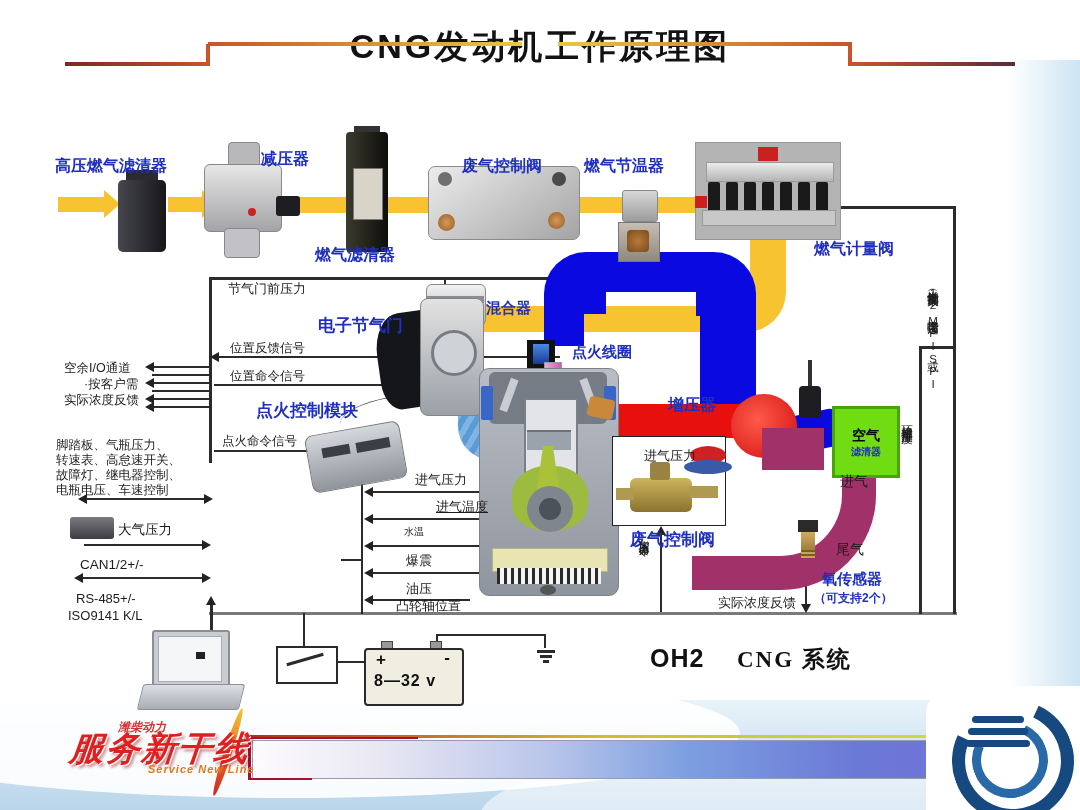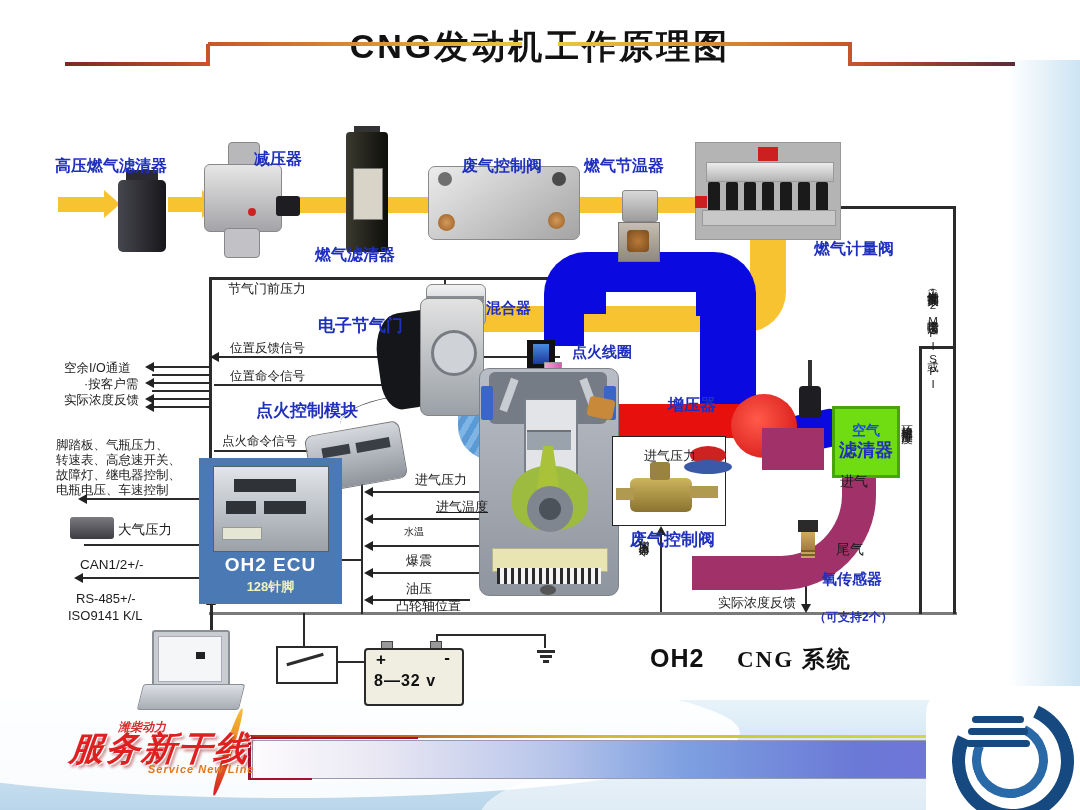--- a/index.html
+++ b/index.html
@@ -202,42 +202,32 @@
   <div class="photo" style="left:527px;top:486px;width:46px;height:46px;background:#7f8690;border-radius:50%;"></div>
   <div class="photo" style="left:539px;top:498px;width:22px;height:22px;background:#4c525a;border-radius:50%;"></div>
   <div class="photo" style="left:492px;top:548px;width:114px;height:22px;background:#e9e5b2;border:1px solid #b8b48a;"></div>
   <div class="photo" style="left:497px;top:568px;width:104px;height:16px;background:repeating-linear-gradient(90deg,#2a2a2a 0 3px,#f4f4f4 3px 7px);"></div>
   <div class="photo" style="left:540px;top:585px;width:16px;height:10px;background:#555;border-radius:50%;"></div>
 
   <div class="photo" style="left:308px;top:428px;width:94px;height:56px;background:linear-gradient(#d4d7dc,#8f949c);border:1px solid #777;border-radius:8px;transform:rotate(-10deg);"></div>
   <div class="photo" style="left:322px;top:446px;width:28px;height:10px;background:#3a3f46;transform:rotate(-10deg);"></div>
   <div class="photo" style="left:356px;top:440px;width:34px;height:10px;background:#3a3f46;transform:rotate(-10deg);"></div>
 
-  <div class="abs" style="left:199px;top:458px;width:143px;height:146px;background:#4a79b4;">
-    <div class="abs" style="left:14px;top:8px;width:114px;height:84px;background:linear-gradient(#e2e5e9,#9aa1a8);border:1px solid #5a5f66;">
-      <div class="abs" style="left:20px;top:12px;width:62px;height:13px;background:#2f3338;"></div>
-      <div class="abs" style="left:12px;top:34px;width:30px;height:13px;background:#2f3338;"></div>
-      <div class="abs" style="left:50px;top:34px;width:42px;height:13px;background:#2f3338;"></div>
-      <div class="abs" style="left:8px;top:60px;width:38px;height:11px;background:#e6e6d4;border:1px solid #999;"></div>
-    </div>
-    <div class="abs" style="left:0;top:96px;width:143px;text-align:center;color:#fff;font-weight:900;font-size:19px;letter-spacing:1px;">OH2 ECU</div>
-    <div class="abs" style="left:0;top:120px;width:143px;text-align:center;color:#f2f2be;font-weight:bold;font-size:13px;">128针脚</div>
-  </div>
 
   <div class="photo" style="left:612px;top:436px;width:112px;height:88px;background:#fff;border:1.5px solid #222;"></div>
   <div class="photo" style="left:630px;top:478px;width:62px;height:34px;background:linear-gradient(#cdb45e,#8a7330);border-radius:6px;"></div>
   <div class="photo" style="left:616px;top:488px;width:18px;height:12px;background:#b09a50;"></div>
   <div class="photo" style="left:690px;top:486px;width:28px;height:12px;background:#b09a50;"></div>
   <div class="photo" style="left:650px;top:462px;width:20px;height:18px;background:#9a8340;border-radius:3px;"></div>
   <div class="photo" style="left:690px;top:446px;width:36px;height:18px;background:#cc2222;border-radius:50%;"></div>
   <div class="photo" style="left:684px;top:460px;width:48px;height:14px;background:#3a5aa8;border-radius:50%;"></div>
 
   <div class="abs" style="left:832px;top:406px;width:62px;height:66px;background:#70dd12;border:3px solid #49a30a;display:flex;flex-direction:column;align-items:center;justify-content:center;line-height:1.3;">
-    <span style="color:#1d4ed8;font-weight:bold;font-size:14px;">空气</span>
-    <span style="color:#1f2fbe;font-weight:bold;font-size:18px;">滤清器</span>
+    <span style="color:#000000;font-weight:bold;font-size:14px;">空气</span>
+    <span style="color:#1f2fbe;font-weight:bold;font-size:10px;">滤清器</span>
   </div>
 
   <div class="photo" style="left:808px;top:360px;width:4px;height:28px;background:#333;"></div>
   <div class="photo" style="left:799px;top:386px;width:22px;height:32px;background:#1d1d22;border-radius:4px;"></div>
 
   <div class="photo" style="left:798px;top:520px;width:20px;height:12px;background:#2a2a2a;"></div>
   <div class="photo" style="left:801px;top:532px;width:14px;height:26px;background:linear-gradient(#d2ab60,#8a6a30);"></div>
   <div class="photo" style="left:801px;top:550px;width:14px;height:8px;background:repeating-linear-gradient(#7a5c26 0 2px,#c9a25a 2px 4px);"></div>
 
   <div class="photo" style="left:152px;top:630px;width:74px;height:56px;background:#c9ccd1;border:2px solid #8a8f96;border-radius:3px;"></div>
@@ -249,33 +239,33 @@
   <div class="ln" style="left:286px;top:658px;width:38px;height:2.5px;transform:rotate(-16deg);"></div>
   <div class="photo" style="left:381px;top:641px;width:10px;height:9px;background:#999;border:1px solid #444;"></div>
   <div class="photo" style="left:430px;top:641px;width:10px;height:9px;background:#999;border:1px solid #444;"></div>
   <div class="abs" style="left:364px;top:648px;width:96px;height:54px;background:#efeee0;border:2px solid #2a2a2a;border-radius:4px;">
     <span style="position:absolute;left:10px;top:0px;font-weight:900;font-size:17px;color:#111;">+</span>
     <span style="position:absolute;right:12px;top:-2px;font-weight:900;font-size:17px;color:#111;">-</span>
     <span style="position:absolute;left:8px;top:22px;font-weight:900;font-size:16px;color:#111;letter-spacing:1px;">8—32 v</span>
   </div>
 
   <div class="bl" style="left:55px;top:156px;">高压燃气滤清器</div>
-  <div class="bl" style="left:254px;top:149px;text-align:right;">减压器</div>
+  <div class="bl" style="left:261px;top:149px;text-align:right;">减压器</div>
   <div class="bl" style="left:315px;top:245px;">燃气滤清器</div>
   <div class="bl" style="left:462px;top:156px;">废气控制阀</div>
   <div class="bl" style="left:584px;top:156px;">燃气节温器</div>
   <div class="bl" style="left:814px;top:239px;">燃气计量阀</div>
   <div class="bl" style="left:486px;top:299px;font-size:15px;">混合器</div>
   <div class="bl" style="left:318px;top:314px;font-size:17px;">电子节气门</div>
   <div class="bl" style="left:572px;top:343px;font-size:15px;">点火线圈</div>
   <div class="bl" style="left:256px;top:399px;font-size:17px;">点火控制模块</div>
   <div class="bl" style="left:668px;top:395px;">增压器</div>
   <div class="bl" style="left:630px;top:528px;font-size:17px;">废气控制阀</div>
   <div class="bl" style="left:822px;top:570px;font-size:15px;">氧传感器</div>
-  <div class="bl" style="left:814px;top:609px;font-size:12px;">（可支持2个）</div>
+  <div class="bl" style="left:814px;top:590px;font-size:12px;">（可支持2个）</div>
 
   <div class="bk" style="left:228px;top:280px;font-size:13px;">节气门前压力</div>
   <div class="bk" style="left:230px;top:340px;">位置反馈信号</div>
   <div class="bk" style="left:230px;top:368px;">位置命令信号</div>
   <div class="bk" style="left:222px;top:433px;">点火命令信号</div>
 
   <div class="bk" style="left:64px;top:360px;">空余I/O通道</div>
   <div class="bk" style="left:64px;top:376px;margin-left:20px;">·按客户需</div>
   <div class="bk" style="left:64px;top:392px;">实际浓度反馈</div>
 

